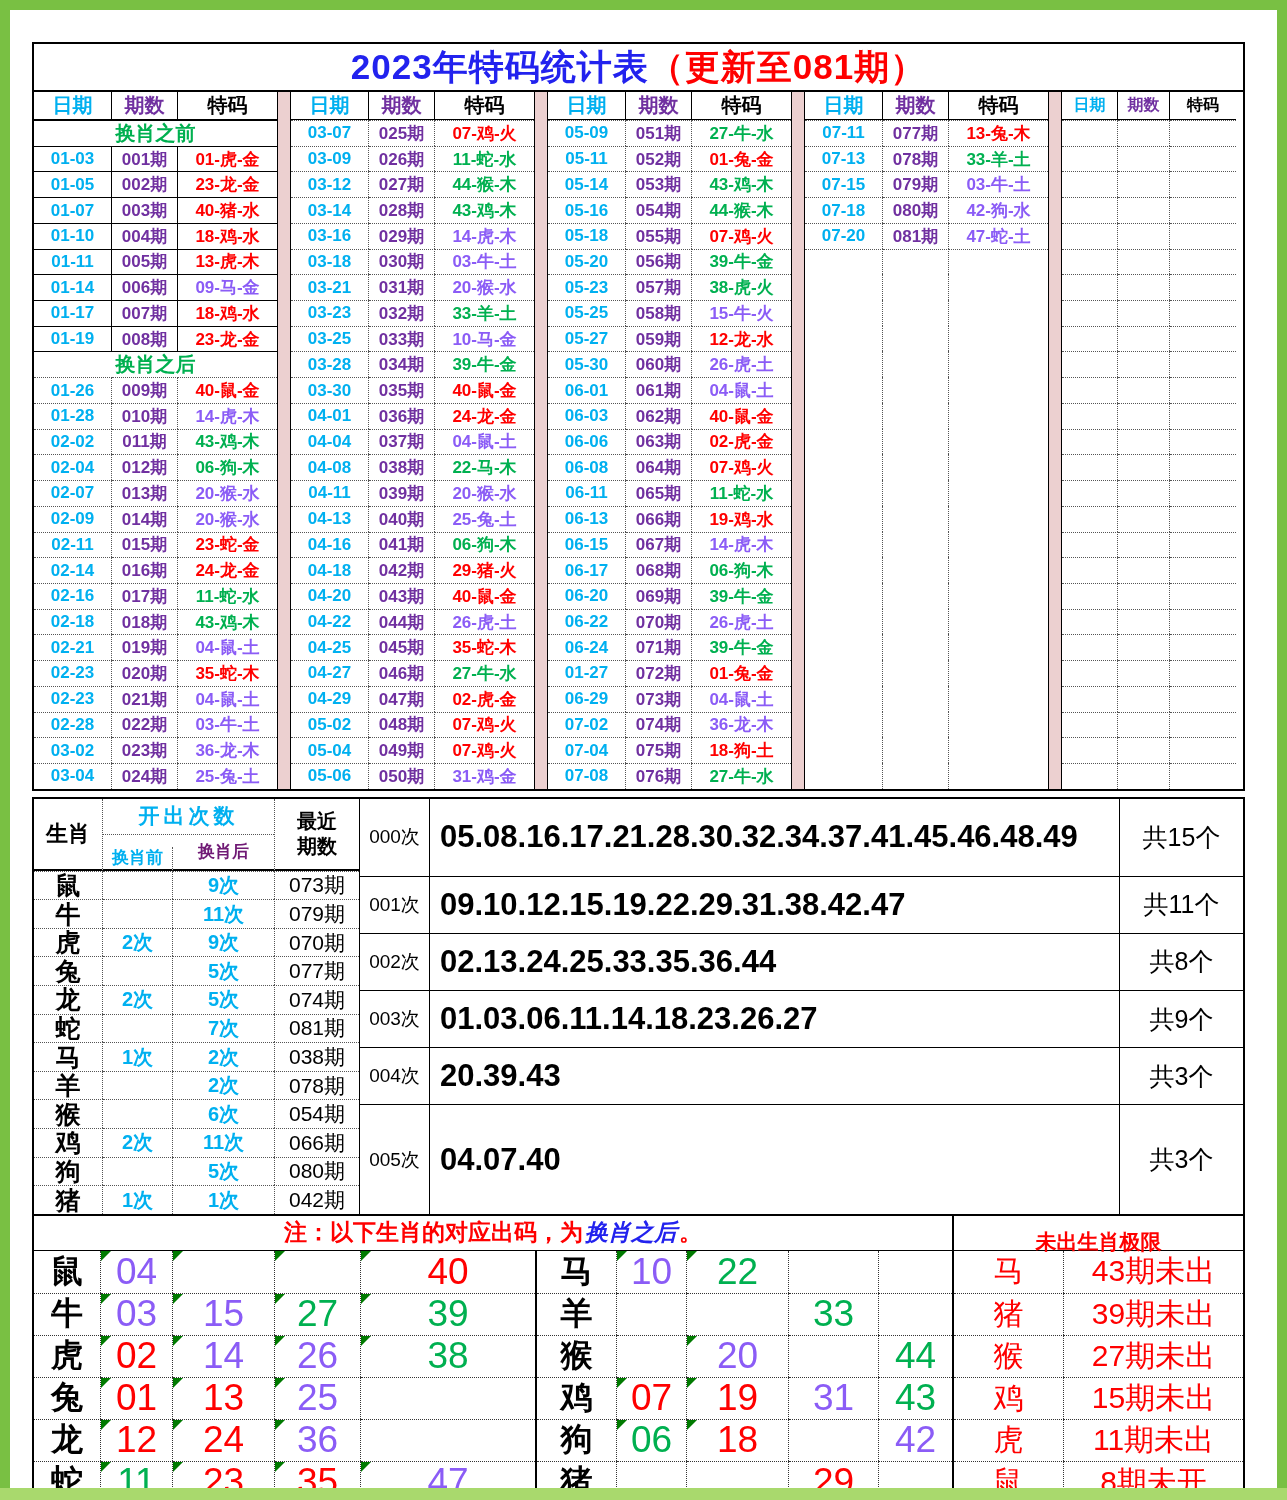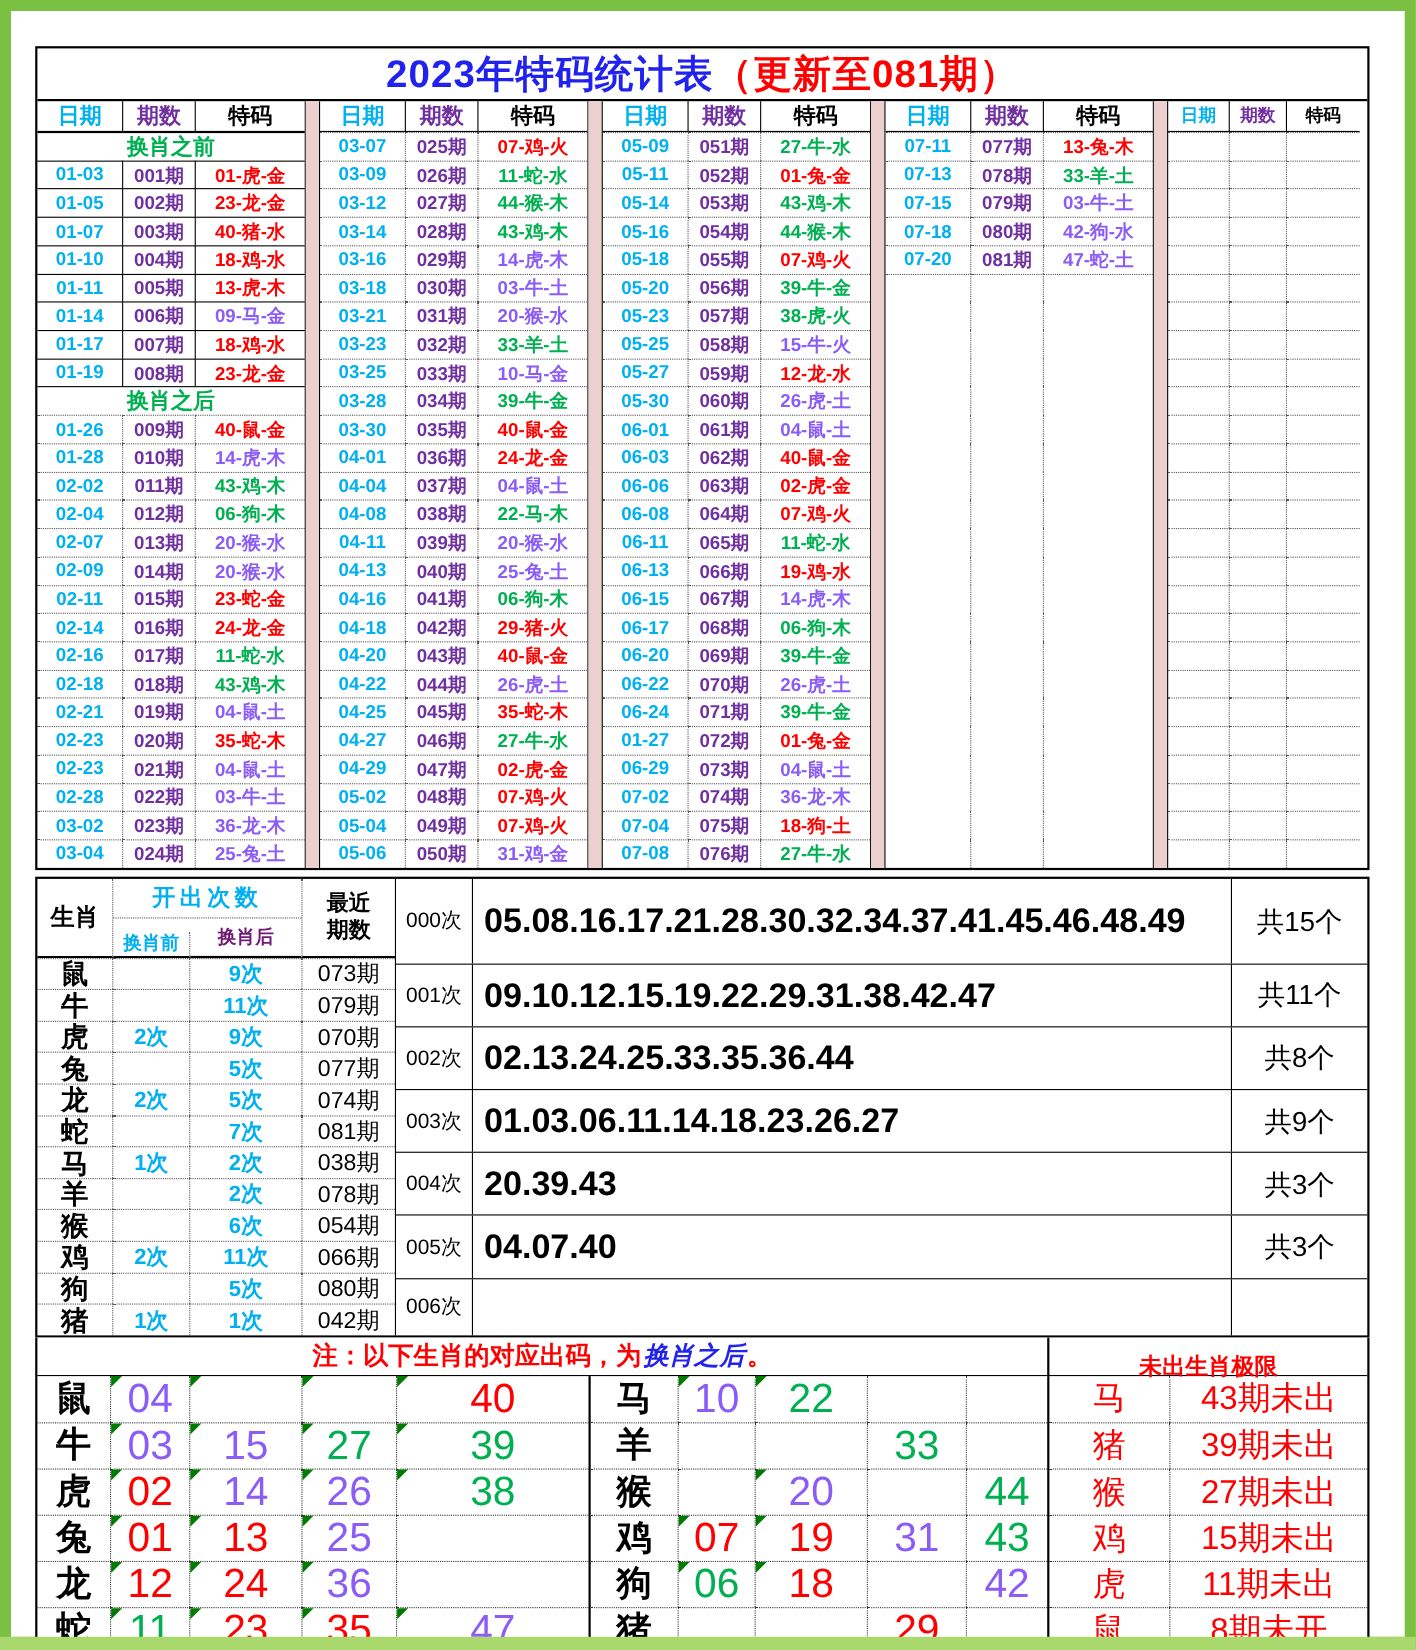--- a/index.html
+++ b/index.html
@@ -599,25 +599,20 @@
         <div class="frow">
           <div class="flabel">004次</div>
           <div class="fnums">20.39.43</div>
           <div class="fcount">共3个</div>
         </div>
         <div class="frow">
           <div class="flabel">005次</div>
           <div class="fnums">04.07.40</div>
           <div class="fcount">共3个</div>
         </div>
-        <div class="frow">
-          <div class="flabel">006次</div>
-          <div class="fnums"></div>
-          <div class="fcount"></div>
-        </div>
       </div>
   </div>
 
   <div class="s3">
     <div class="noterow">
       <div class="note-left">
         <span class="n-red">注：以下生肖的对应出码，为</span>
         <span class="n-em">换肖之后</span>
         <span class="n-red">。</span>
       </div>

